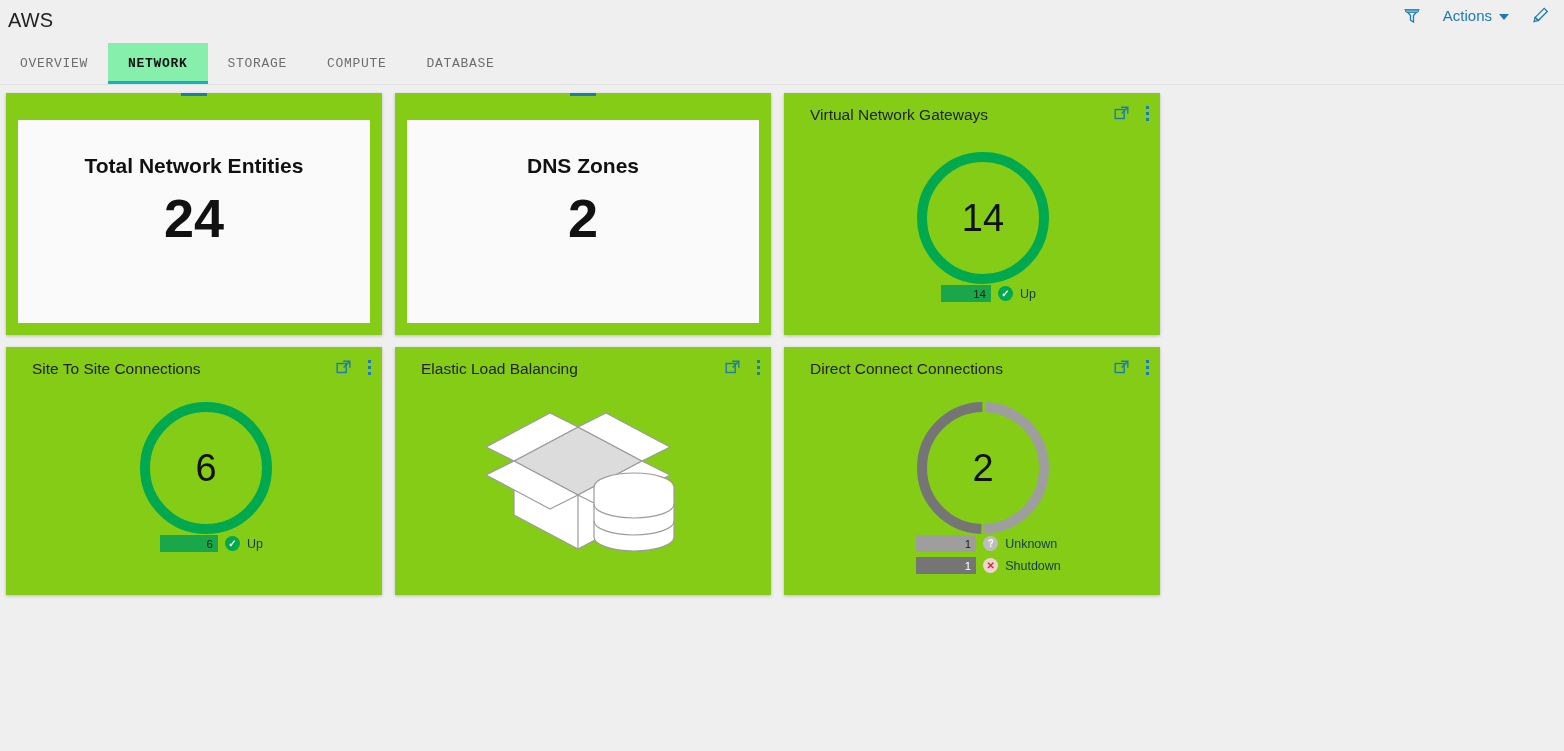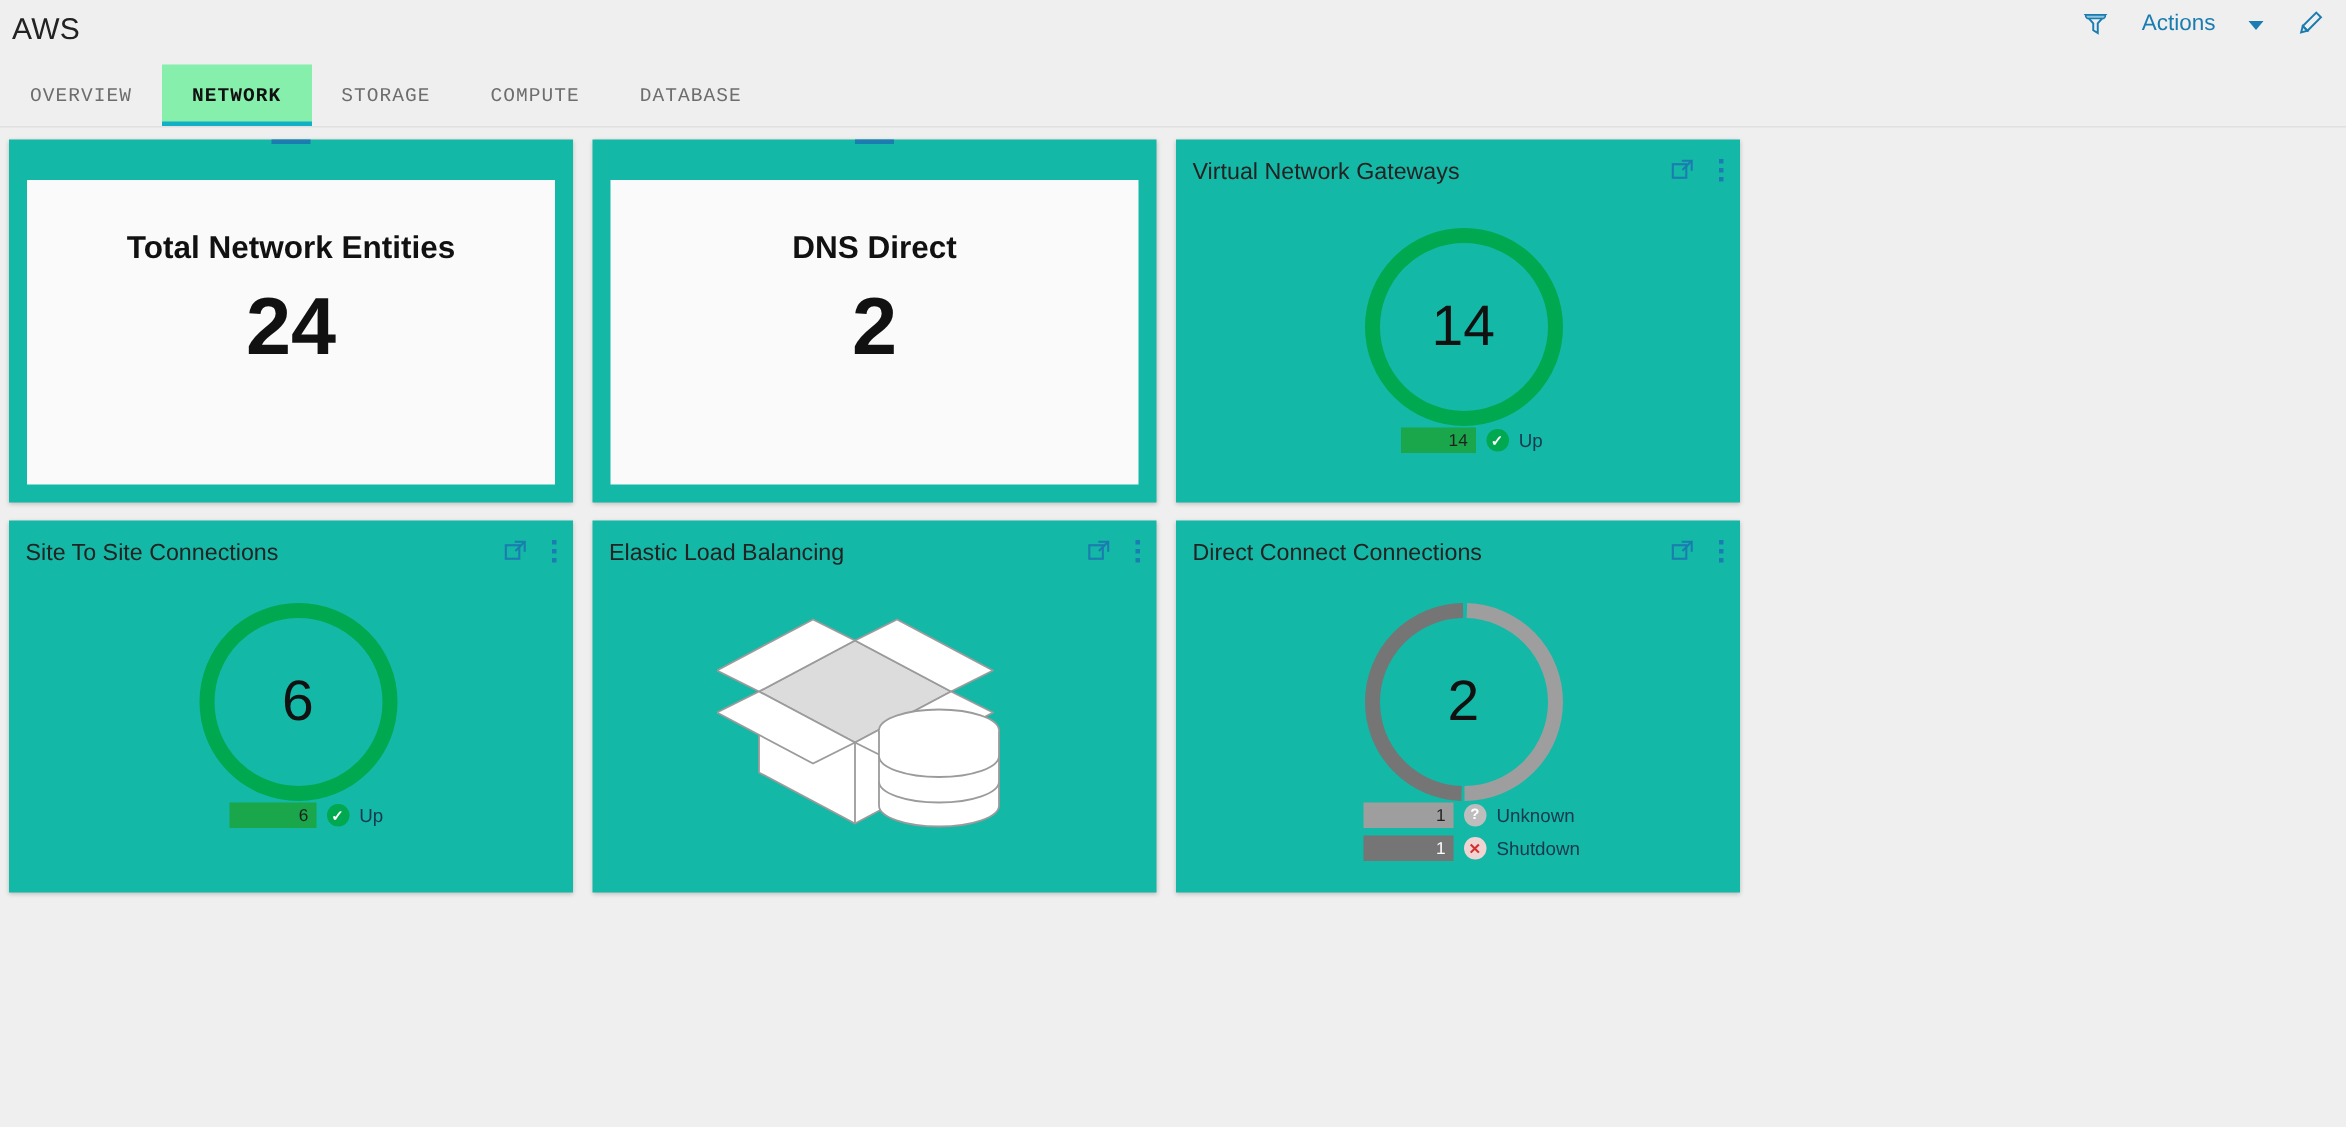--- a/index.html
+++ b/index.html
@@ -17,21 +17,21 @@
   .app-title{
     position:absolute;left:8px;top:9px;
     font-size:20px;font-weight:400;color:#222;letter-spacing:.2px;
   }
   .top-actions{
     position:absolute;right:14px;top:6px;
     display:flex;align-items:center;gap:22px;
   }
   .icon-btn{display:flex;align-items:center;justify-content:center;cursor:pointer;}
   .actions-menu{
-    display:flex;align-items:center;gap:22px;
+    display:flex;align-items:center;gap:7px;
     color:#1a7cb0;font-size:15px;cursor:pointer;
   }
   .chev{
     width:0;height:0;border-left:5px solid transparent;border-right:5px solid transparent;
     border-top:6px solid #1a7cb0;margin-top:2px;
   }
   
   .tabs{
     position:relative;height:42px;background:#efefef;
     display:flex;align-items:flex-end;padding-left:0;
@@ -46,22 +46,23 @@
   .tab.active:after{
     content:"";position:absolute;left:0;right:0;bottom:0;height:3px;background:#12b0c4;
   }
   
   .grid{
     position:relative;padding:8px 6px 0 6px;
     display:grid;grid-template-columns:376px 376px 376px;
     gap:12px 13px;
   }
   .card{
-    background:#14b8a6;position:relative;
+    background:#84cc16;position:relative;
     box-shadow:0 1px 3px rgba(0,0,0,.22);
+    padding-left:15px;
   }
   .card.tall{height:242px;}
   .card.tall2{height:248px;}
   .card-top-line{
     position:absolute;top:0;left:50%;transform:translateX(-50%);
     width:26px;height:3px;background:#1a7cb0;
   }
   .card-head{
     position:relative;height:44px;display:flex;align-items:center;
     padding:0 12px 0 11px;
@@ -147,21 +148,21 @@
     <div class="card-top-line"></div>
     <div class="stat-panel">
       <div class="stat-title">Total Network Entities</div>
       <div class="stat-value">24</div>
     </div>
   </div>
 
   <div class="card tall">
     <div class="card-top-line"></div>
     <div class="stat-panel">
-      <div class="stat-title">DNS Direct</div>
+      <div class="stat-title">DNS Zones</div>
       <div class="stat-value">2</div>
     </div>
   </div>
 
   <div class="card tall">
     <div class="card-head">
       <div class="card-title">Virtual Network Gateways</div>
       <div class="head-icons">
         <span class="icon-btn">
           <svg width="16" height="16" viewBox="0 0 16 16">

